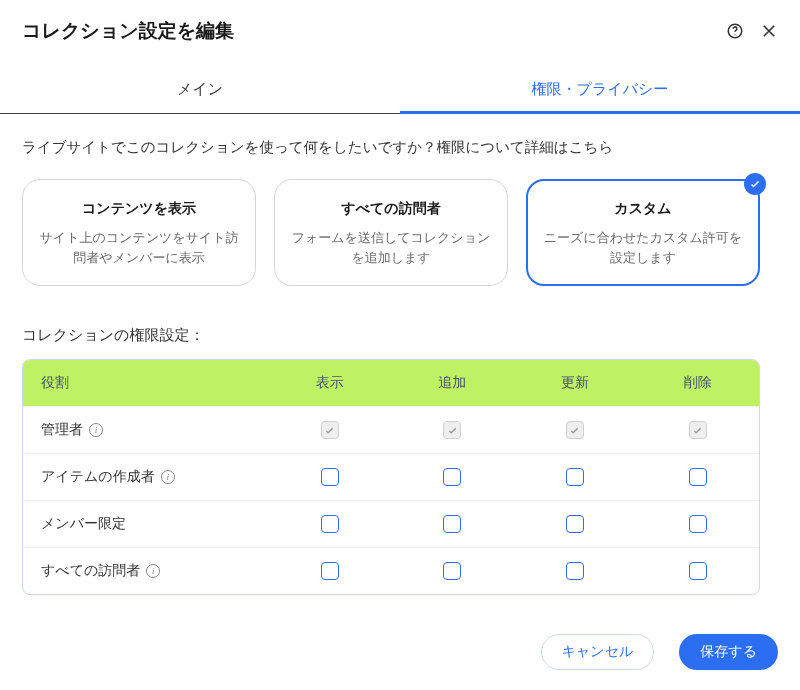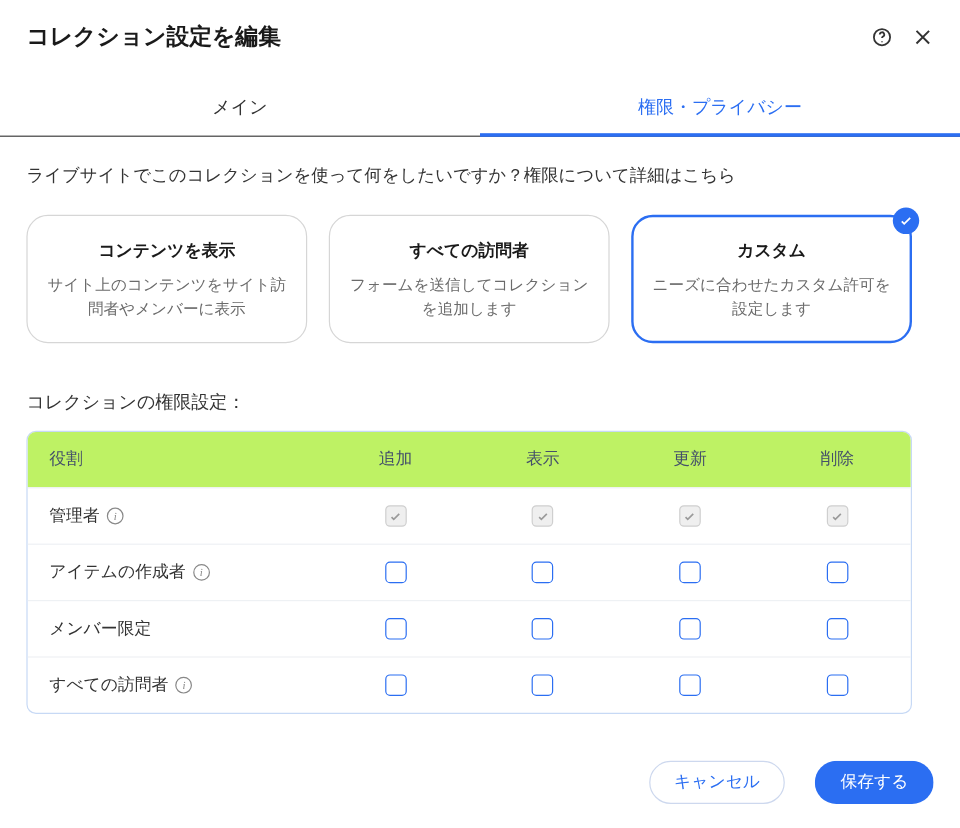--- a/index.html
+++ b/index.html
@@ -261,22 +261,22 @@
         <div class="card-desc">ニーズに合わせたカスタム許可を設定します</div>
       </div>
     </div>
 
     <div class="section-title">コレクションの権限設定：</div>
 
     <div class="perm-table">
 
       <div class="perm-row header-row">
         <div class="perm-cell">役割</div>
+        <div class="perm-cell center">表示</div>
         <div class="perm-cell center">追加</div>
-        <div class="perm-cell center">表示</div>
         <div class="perm-cell center">更新</div>
         <div class="perm-cell center">削除</div>
       </div>
 
       <div class="perm-row">
         <div class="perm-cell role-cell">
           <span>管理者</span>
           <span class="info-icon">i</span>
         </div>
         <div class="perm-cell center">

